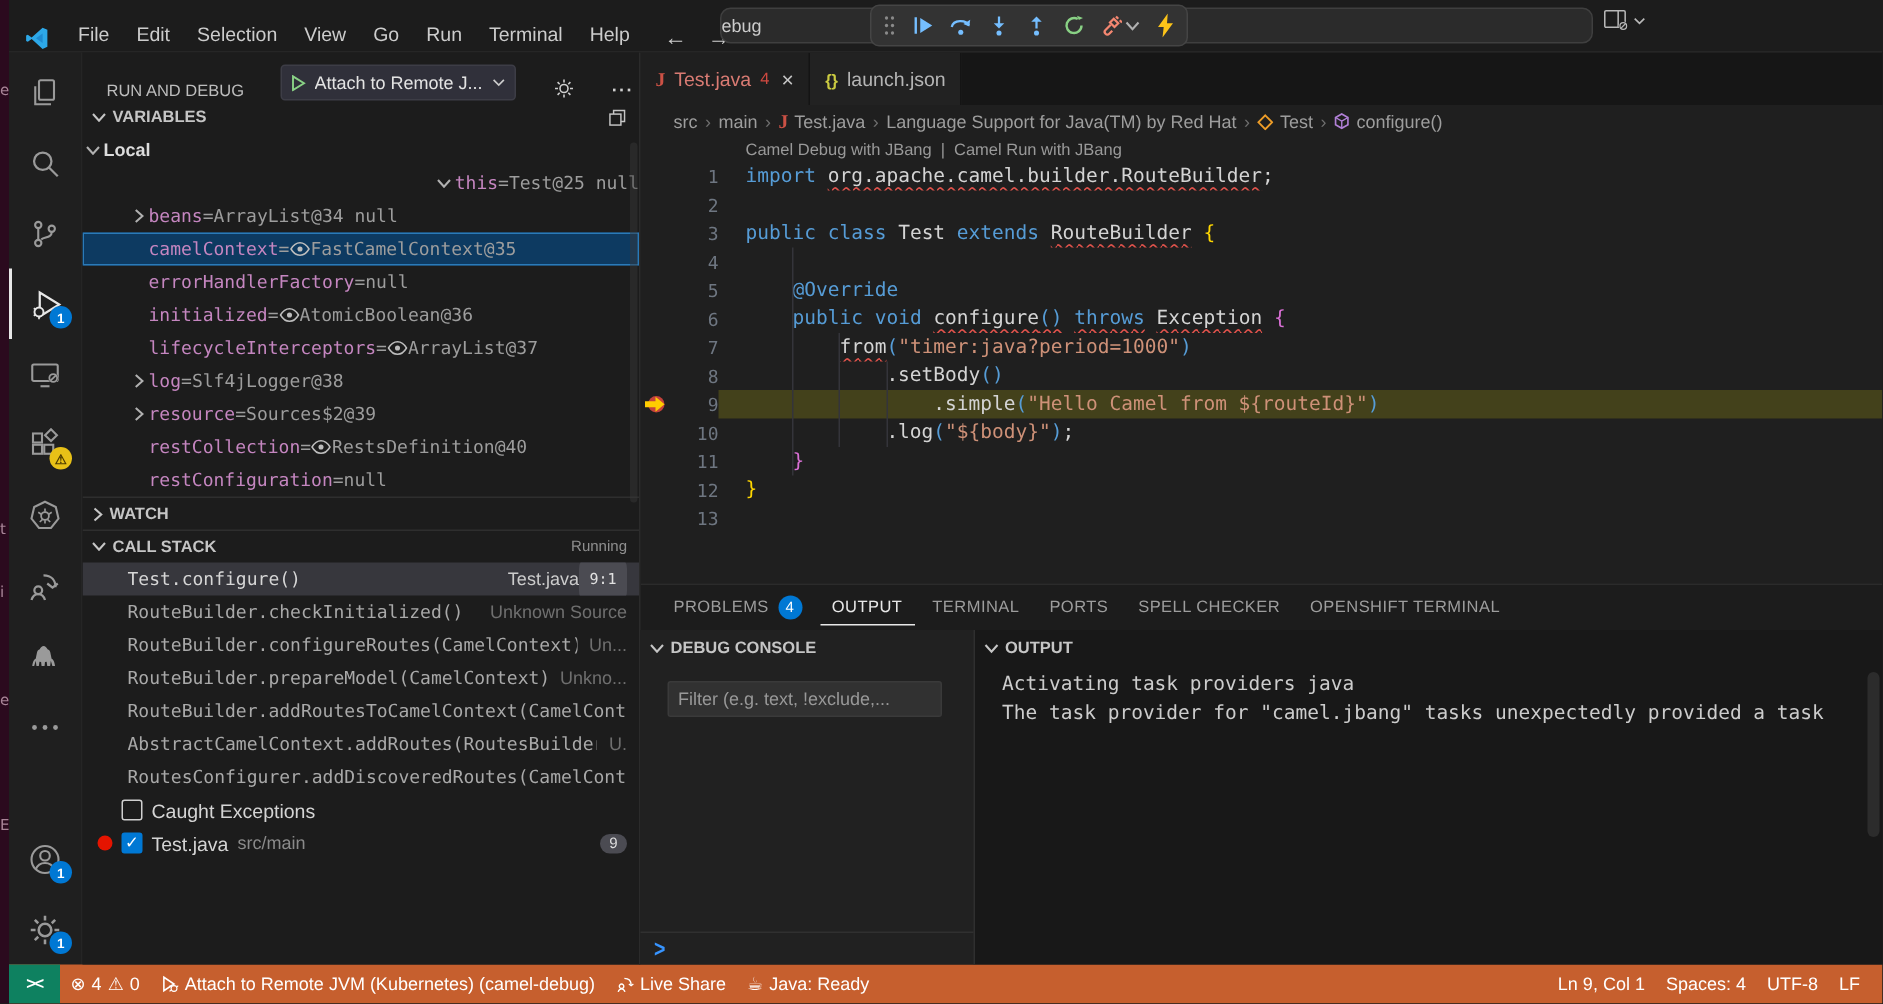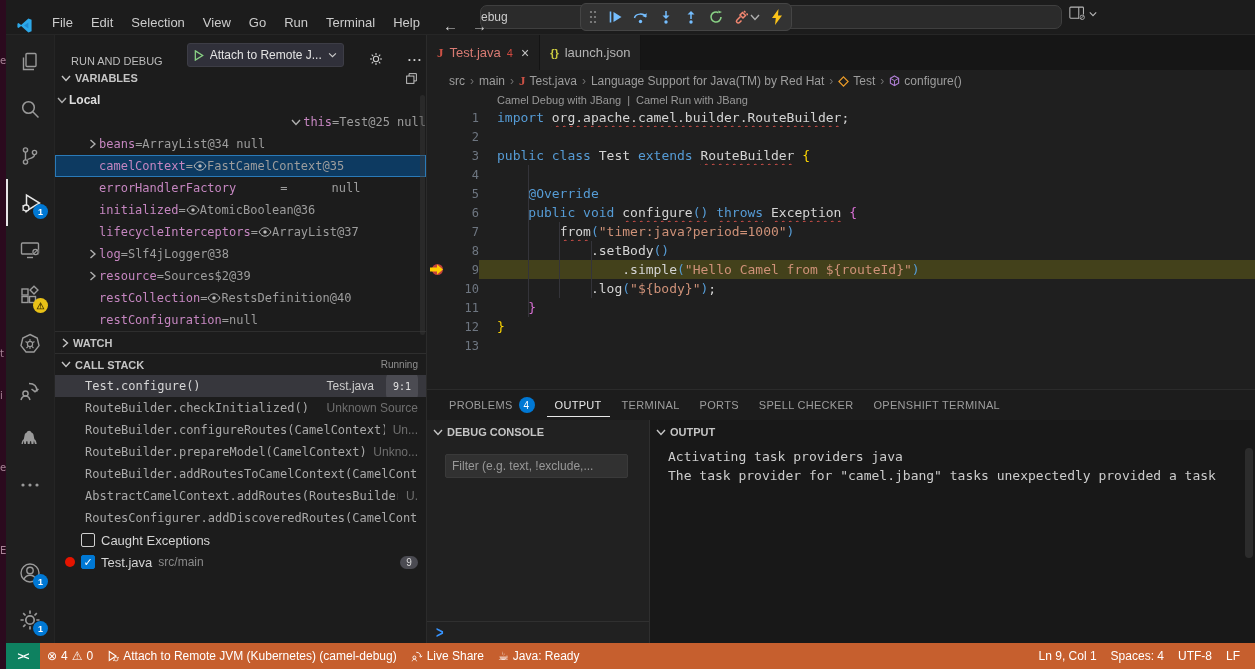--- a/index.html
+++ b/index.html
@@ -48,21 +48,21 @@
   .vsep,.vval{color:#9d9d9d}
   .vrow.sel{background:#0d3a61;outline:1px solid #2a7ab8;outline-offset:-1px}
   .scope-lbl{color:#dcdcdc;font-weight:bold;font-family:"Liberation Sans",sans-serif;font-size:12px}
   .thread-row{height:22px;display:flex;align-items:center;padding:0 8px 0 14px;color:#d8d8d8;font-size:13px;gap:4px}
   .paused-badge{margin-left:auto;background:#47474d;color:#e9e9e9;font-size:10px;padding:2px 6px}
   .frame{height:22px;display:flex;align-items:center;padding:0 8px 0 30px;font-family:"DejaVu Sans Mono",monospace;font-size:12px;color:#a9a9a9;white-space:nowrap;overflow:hidden}
   .frame.sel{background:#37373d;color:#d6d6d6}
   .frame .fname{overflow:hidden;flex-shrink:1}
   .frame .floc{margin-left:auto;color:#6f6f6f;flex:none;padding-left:8px;font-family:"Liberation Sans",sans-serif}
   .frame .ffile{margin-left:auto;color:#cccccc;flex:none;padding-left:8px;font-family:"Liberation Sans",sans-serif;font-size:12px}
-  .pill{background:#4b4b52;border-radius:9px;padding:11px 7px;font-size:10px;color:#e0e0e0;margin-left:12px;flex:none}
+  .pill{background:#4b4b52;border-radius:9px;padding:11px 7px;font-size:10px;color:#e0e0e0;margin-left:0;flex:none}
   .bprow{height:22px;display:flex;align-items:center;padding:0 8px 0 10px;gap:6px;font-size:13px;color:#d4d4d4;white-space:nowrap;overflow:hidden}
   .cbx{width:14px;height:14px;border:1px solid #cfcfcf;border-radius:2px;flex:none}
   .cbx.on{background:#0078d4;border-color:#0078d4;color:#fff;font-size:11px;line-height:13px;text-align:center}
   .bp-dot-s{width:10px;height:10px;border-radius:50%;background:#e51400;flex:none}
   .bp-detail{color:#8a8a8a;font-size:12px}
   .bp-badge{margin-left:auto;background:#4b4b52;border-radius:9px;min-width:18px;text-align:center;font-size:10px;color:#ddd;padding:1px 5px}
   .side-scroll{position:absolute;right:1px;top:60px;width:5px;height:240px;background:#3a3a3a;opacity:.45;border-radius:3px}
   
   .editor-col{flex:1;display:flex;flex-direction:column;min-width:0;background:#1f1f1f}
   .tabstrip{height:35px;background:#161616;display:flex;flex:none}
@@ -456,21 +456,21 @@
               <span class="vname">camelContext</span>
               <span class="vsep"> = </span>
               <span class="icn">
                 <svg width="14" height="10" viewBox="0 0 14 10">
                   <path d="M1 5C3 1.6 5 .8 7 .8S11 1.6 13 5c-2 3.4-4 4.2-6 4.2S3 8.4 1 5z" fill="none" stroke="#bdbdbd"></path>
                   <circle cx="7" cy="5" r="1.7" fill="#bdbdbd"></circle>
                 </svg>
               </span>
               <span class="vval">FastCamelContext@35</span>
             </div>
-            <div class="vrow" style="padding-left: 44px; gap: 44px;">
+            <div class="vrow" style="padding-left: 44px;">
               <span class="vname">errorHandlerFactory</span>
               <span class="vsep"> = </span>
               <span class="vval">null</span>
             </div>
             <div class="vrow" style="padding-left: 44px;">
               <span class="vname">initialized</span>
               <span class="vsep"> = </span>
               <span class="icn">
                 <svg width="14" height="10" viewBox="0 0 14 10">
                   <path d="M1 5C3 1.6 5 .8 7 .8S11 1.6 13 5c-2 3.4-4 4.2-6 4.2S3 8.4 1 5z" fill="none" stroke="#bdbdbd"></path>

